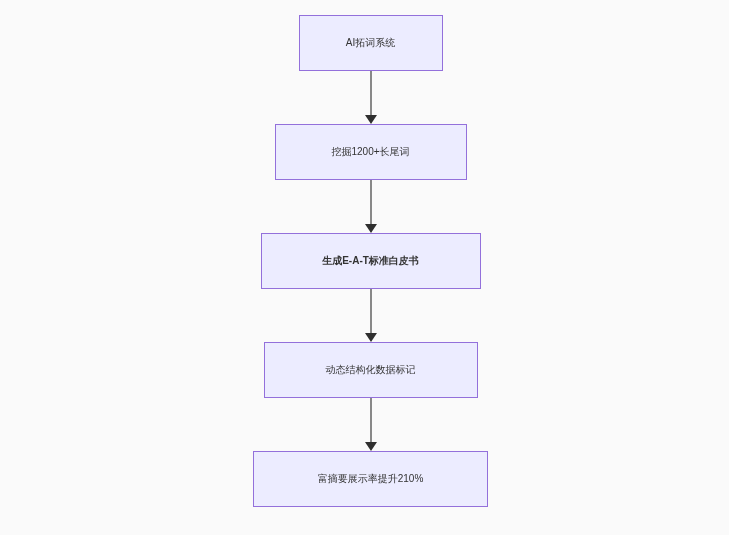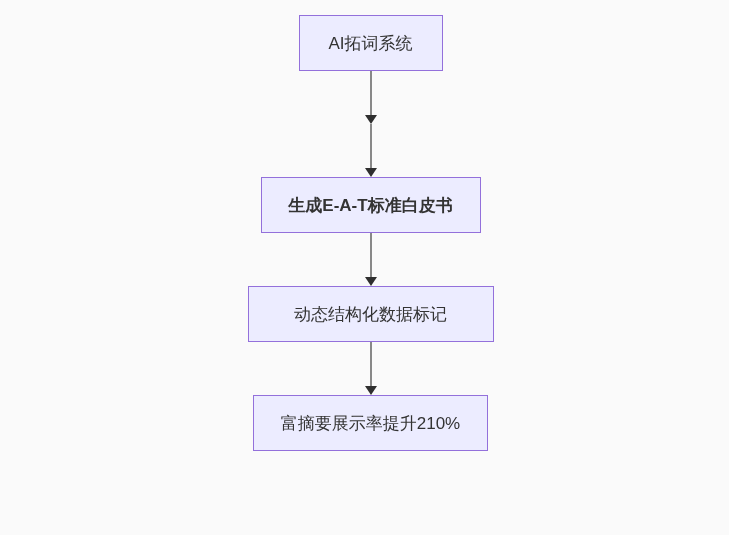--- a/index.html
+++ b/index.html
@@ -28,28 +28,28 @@
     height: 56px;
     background: #ececff;
     border: 1.5px solid #9370db;
     display: flex;
     align-items: center;
     justify-content: center;
     flex: none;
   }
   .node span {
     color: #333333;
-    font-size: 17px;
+    font-size: 10px;
     line-height: 1;
     white-space: nowrap;
   }
   .n1 { width: 144px; }
   .n2 { width: 192px; }
   .n3 { width: 220px; font-weight: bold; }
-  .n4 { width: 246px; }
+  .n4 { width: 214px; }
   .n5 { width: 235px; }
   .arrow {
     height: 53px;
     display: flex;
     flex-direction: column;
     align-items: center;
     flex: none;
   }
   .arrow-line {
     flex: 1;
@@ -71,20 +71,23 @@
 
   <div class="node n1">
     <span>AI拓词系统</span>
   </div>
 
   <div class="arrow">
     <div class="arrow-line"></div>
     <div class="arrow-head"></div>
   </div>
 
+  <div class="node n2">
+    <span>挖掘1200+长尾词</span>
+  </div>
 
   <div class="arrow">
     <div class="arrow-line"></div>
     <div class="arrow-head"></div>
   </div>
 
   <div class="node n3">
     <span>生成E-A-T标准白皮书</span>
   </div>
 

